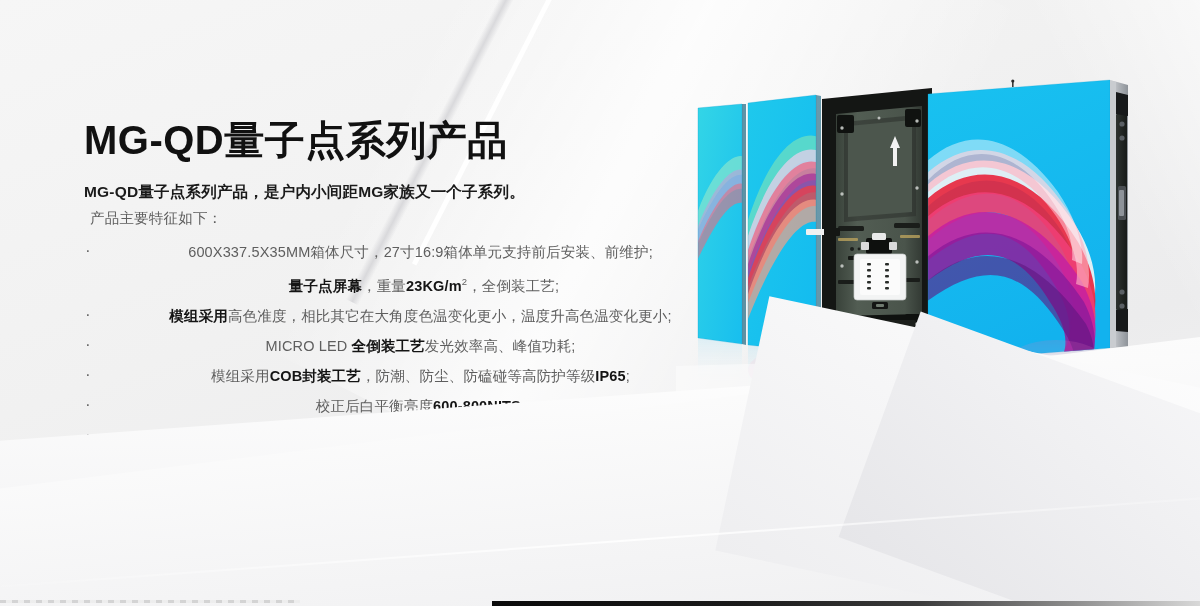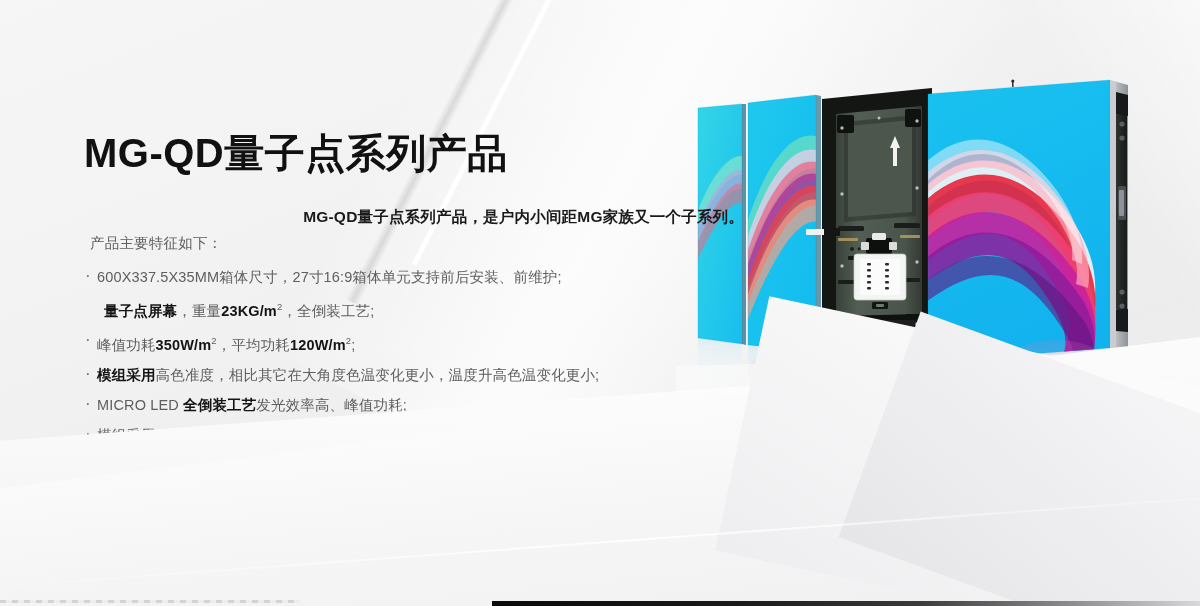--- a/index.html
+++ b/index.html
@@ -69,40 +69,40 @@
     position: absolute; left: 492px; bottom: 0; width: 708px; height: 5px;
     background: linear-gradient(90deg, #0a0a0a 0%, #1a1a1a 35%, #3a3a3a 60%, #8d8d8d 82%, #d8d8d8 100%);
   }
   .dashbar {
     position: absolute; left: 0; bottom: 3px; width: 300px; height: 3px;
     background: repeating-linear-gradient(90deg, #c9c9c9 0 6px, #ebebeb 6px 12px);
     opacity: .75;
   }
 
   
-  .textcol { position: absolute; left: 84px; top: 131px; width: 660px; }
+  .textcol { position: absolute; left: 84px; top: 118px; width: 660px; }
 
   .title {
     font-size: 40px; font-weight: 700; color: #111; letter-spacing: .5px;
     line-height: 1.1; white-space: nowrap;
   }
   .subtitle {
-    margin-top: 32px; font-size: 15.5px; font-weight: 700; color: #1a1a1a;
-    letter-spacing: .2px; white-space: nowrap; text-align: right;
+    margin-top: 20px; font-size: 15.5px; font-weight: 700; color: #1a1a1a;
+    letter-spacing: .2px; white-space: nowrap;
   }
   .lead {
     margin-top: 6px; margin-left: 6px; font-size: 14.5px; color: #5e5e5e;
     letter-spacing: .2px;
   }
 
   ul.features { list-style: none; margin-top: 9px; }
   ul.features li {
     position: relative; padding-left: 13px;
     font-size: 14.5px; color: #5e5e5e; line-height: 30px;
-    letter-spacing: .15px; white-space: nowrap;
+    letter-spacing: .15px; white-space: nowrap; text-align: center;
   }
   ul.features li::before {
     content: "\00B7"; position: absolute; left: 1px; top: -1px;
     color: #6a6a6a; font-size: 17px; line-height: 30px;
   }
   ul.features li.nobullet { padding-left: 20px; }
   ul.features li.nobullet::before { content: ""; }
   ul.features b { color: #141414; font-weight: 700; }
   ul.features sup { font-size: 9.5px; vertical-align: super; }
   .deg { font-size: 11px; vertical-align: super; font-weight: 700; color: #141414; }
@@ -341,21 +341,20 @@
     </svg>
   </div>
 
   <div class="textcol">
     <h1 class="title">MG-QD量子点系列产品</h1>
     <div class="subtitle">MG-QD量子点系列产品，是户内小间距MG家族又一个子系列。</div>
     <div class="lead">产品主要特征如下：</div>
     <ul class="features">
         <li><span>600X337.5X35MM箱体尺寸，27寸16:9箱体单元支持前后安装、前维护;</span></li>
         <li class="nobullet"><b>量子点屏幕</b><span>，重量</span><b>23KG/m</b><sup>2</sup><span>，全倒装工艺;</span></li>
-        <li><span>峰值功耗</span><b>350W/m</b><sup>2</sup><span>，平均功耗</span><b>120W/m</b><sup>2</sup><span>;</span></li>
         <li><b>模组采用</b><span>高色准度，相比其它在大角度色温变化更小，温度升高色温变化更小;</span></li>
         <li><span>MICRO LED </span><b>全倒装工艺</b><span>发光效率高、峰值功耗;</span></li>
         <li><span>模组采用</span><b>COB封装工艺</b><span>，防潮、防尘、防磕碰等高防护等级</span><b>IP65</b><span>;</span></li>
         <li><span>校正后白平衡亮度</span><b>600-800NITS</b><span>;</span></li>
         <li><span>可视角度</span><b>160</b><span class="deg">°</span><span>;</span></li>
       </ul>
   </div>
 
   <table id="spec-table">
     <thead>

